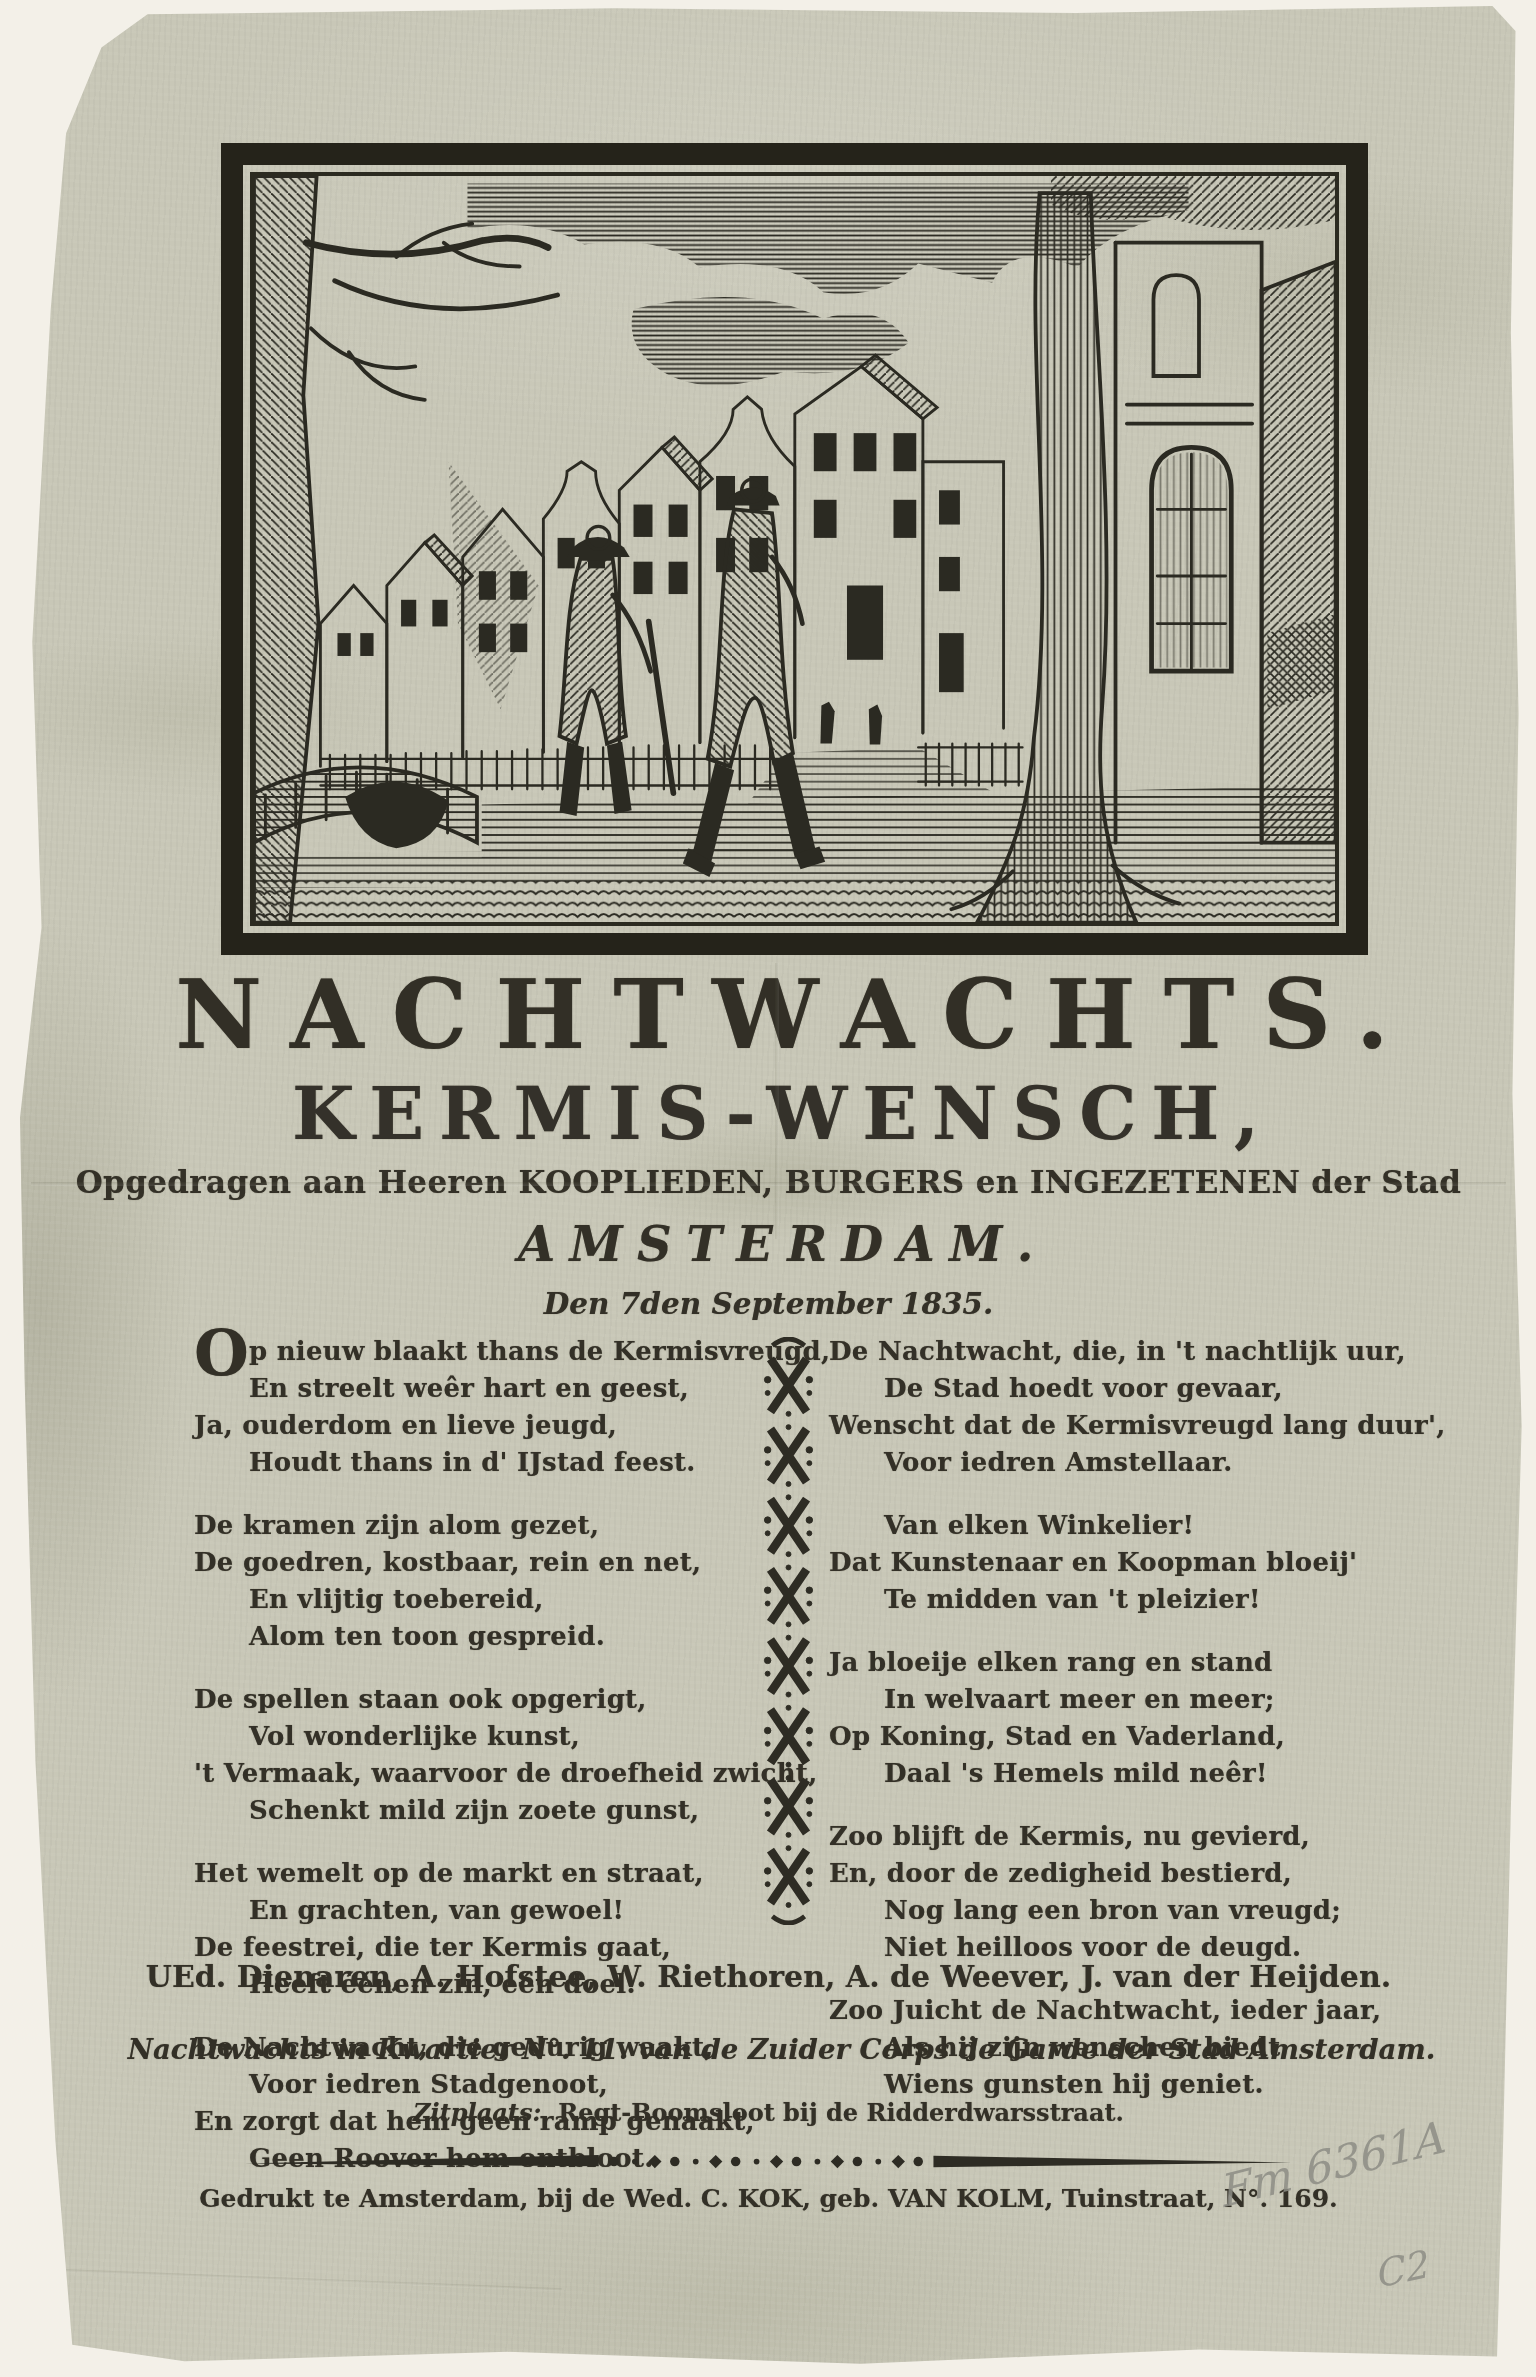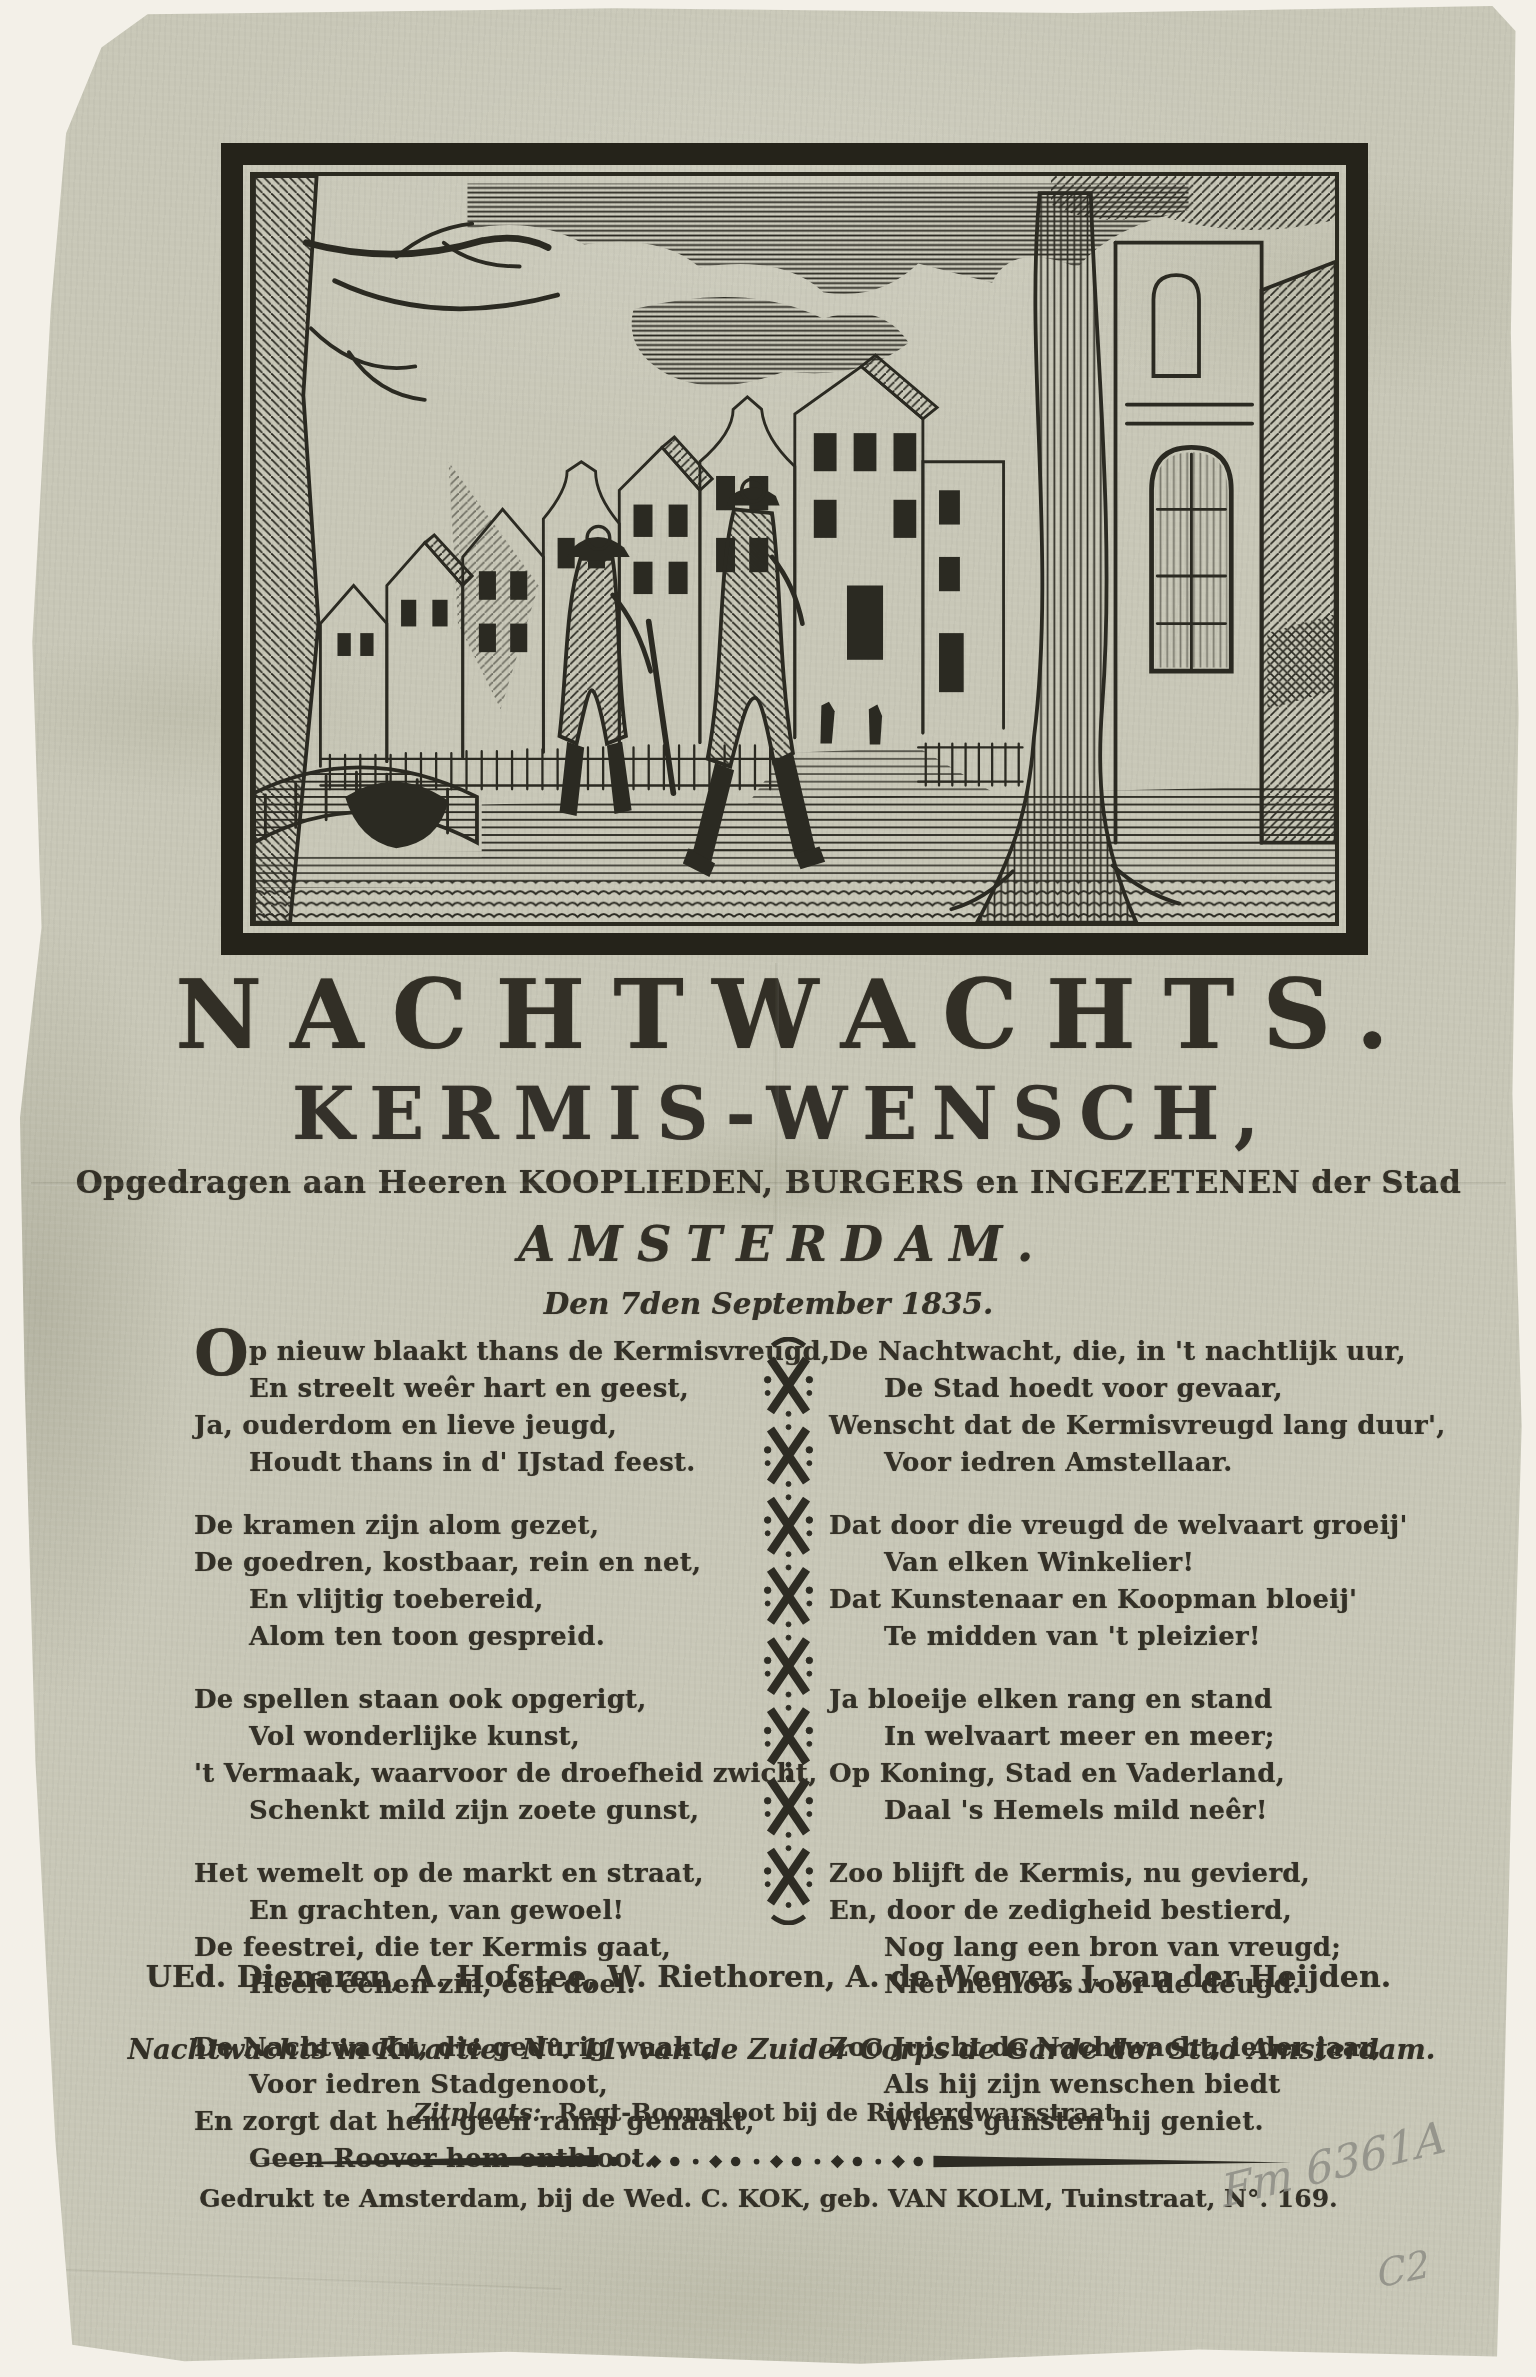--- a/index.html
+++ b/index.html
@@ -305,21 +305,20 @@
     </svg>
 
     <div class="verse-col col-right ink">
       <div class="stanza">
         <div class="vline">De Nachtwacht, die, in 't nachtlijk uur,</div>
         <div class="vline ind">De Stad hoedt voor gevaar,</div>
         <div class="vline">Wenscht dat de Kermisvreugd lang duur',</div>
         <div class="vline ind">Voor iedren Amstellaar.</div>
       </div>
       <div class="stanza">
-        <div class="vline">Dat door die vreugd de welvaart groeij'</div>
         <div class="vline ind">Van elken Winkelier!</div>
         <div class="vline">Dat Kunstenaar en Koopman bloeij'</div>
         <div class="vline ind">Te midden van 't pleizier!</div>
       </div>
       <div class="stanza">
         <div class="vline">Ja bloeije elken rang en stand</div>
         <div class="vline ind">In welvaart meer en meer;</div>
         <div class="vline">Op Koning, Stad en Vaderland,</div>
         <div class="vline ind">Daal 's Hemels mild neêr!</div>
       </div>

